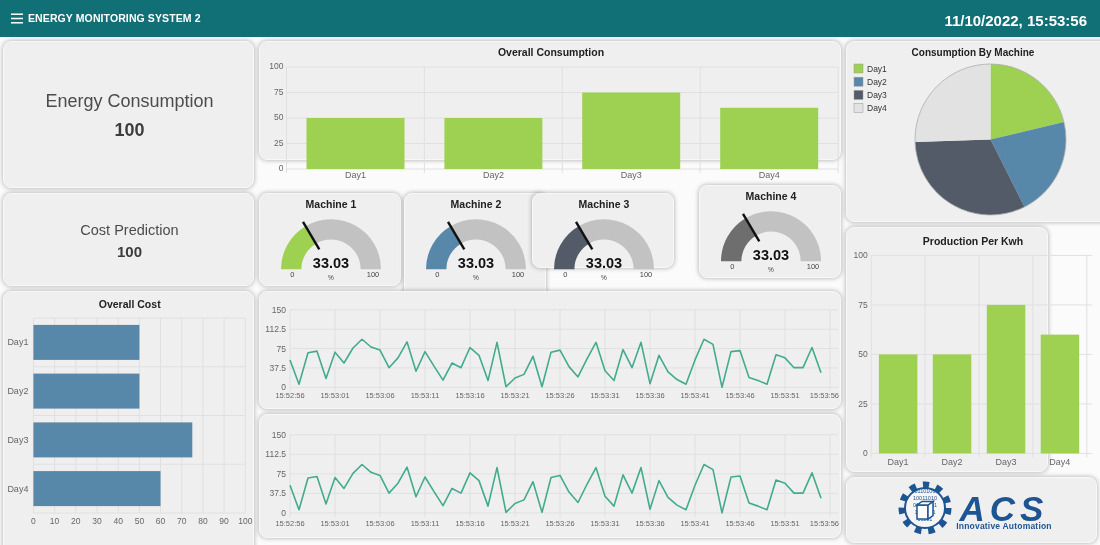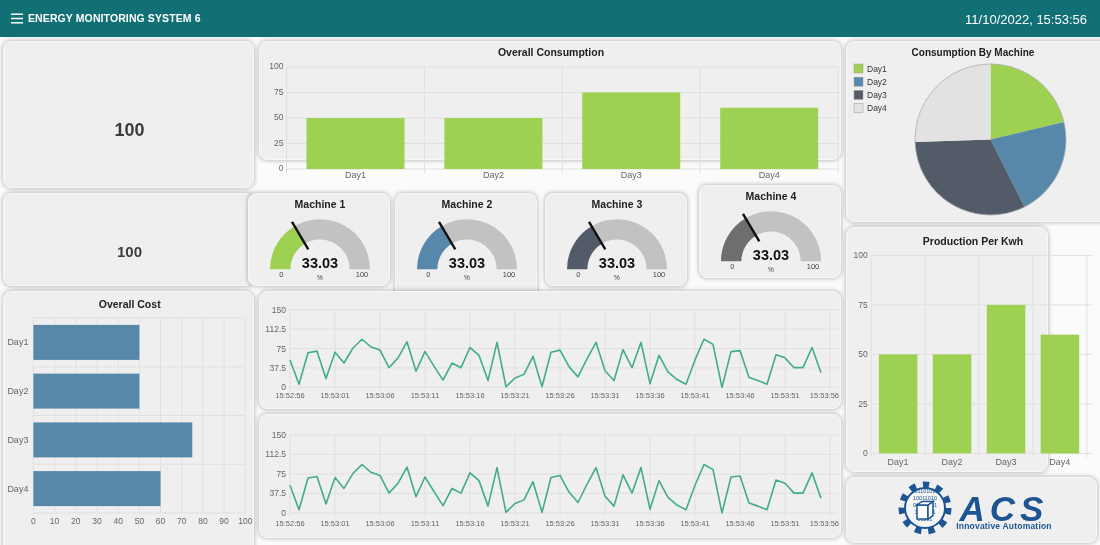--- a/index.html
+++ b/index.html
@@ -1,27 +1,29 @@
 <!DOCTYPE html>
 <html><head><meta charset="utf-8"><style>*{margin:0;padding:0;box-sizing:border-box}body{width:1100px;height:545px;background:#fbfbfb;font-family:"Liberation Sans",sans-serif;position:relative;overflow:hidden}.hdr{position:absolute;left:0;top:0;width:1100px;height:37px;background:#117076;color:#fff}.card{position:absolute;background:#efefef;border-radius:8px;border:1px solid #f8f8f8;box-shadow:0 0 5px rgba(0,0,0,0.33)}svg{overflow:hidden}svg text{font-family:"Liberation Sans",sans-serif}</style></head><body>
 <div class="hdr">
     <svg width="12" height="11" viewBox="0 0 12 11" style="position:absolute;left:11px;top:13px">
       <g stroke="#fff" stroke-width="1.5">
         <line x1="0" y1="1.2" x2="12" y2="1.2"></line>
         <line x1="0" y1="5.5" x2="12" y2="5.5"></line>
         <line x1="0" y1="9.8" x2="12" y2="9.8"></line>
       </g>
     </svg>
-    <div style="position:absolute;left:28px;top:12px;font-size:10.5px;font-weight:bold;letter-spacing:0.1px">ENERGY MONITORING SYSTEM 6</div>
-    <div style="position:absolute;right:13px;top:11.5px;font-size:13px;font-weight:normal">11/10/2022, 15:53:56</div>
+    <div style="position:absolute;left:28px;top:12px;font-size:10.5px;font-weight:bold;letter-spacing:0.1px">ENERGY MONITORING SYSTEM 2</div>
+    <div style="position:absolute;right:13px;top:11.5px;font-size:15px;font-weight:bold">11/10/2022, 15:53:56</div>
   </div>
 <div class="card" style="left:3px;top:41px;width:251px;height:147px">
+    <div style="position:absolute;left:0;top:49px;width:251px;text-align:center;font-size:18px;color:#4c4c4c">Energy Consumption</div>
     <div style="position:absolute;left:0;top:78px;width:251px;text-align:center;font-size:18px;font-weight:bold;color:#3c3c3c">100</div>
   </div>
 <div class="card" style="left:3px;top:193px;width:251px;height:93px">
+    <div style="position:absolute;left:0;top:28px;width:251px;text-align:center;font-size:14.5px;color:#4c4c4c">Cost Prediction</div>
     <div style="position:absolute;left:0;top:49px;width:251px;text-align:center;font-size:15px;font-weight:bold;color:#3c3c3c">100</div>
   </div>
 <div class="card" style="left:3px;top:291px;width:251px;height:267px">
     <svg width="251" height="247" viewBox="0 0 251 247" style="position:absolute;left:0;top:0">
       <text x="125.7" y="15.5" text-anchor="middle" font-size="10.5" font-weight="bold" fill="#212121">Overall Cost</text>
       <line x1="29.4" y1="26.0" x2="29.4" y2="221.0" stroke="#e0e0e0" stroke-width="1"></line>
       <text x="29.4" y="231.5" text-anchor="middle" font-size="8.5" fill="#666">0</text>
       <line x1="50.6" y1="26.0" x2="50.6" y2="221.0" stroke="#e0e0e0" stroke-width="1"></line>
       <text x="50.6" y="231.5" text-anchor="middle" font-size="8.5" fill="#666">10</text>
       <line x1="71.8" y1="26.0" x2="71.8" y2="221.0" stroke="#e0e0e0" stroke-width="1"></line>
@@ -78,45 +80,45 @@
       <rect x="46.5" y="76.0" width="98" height="51.0" fill="#9ed152"></rect>
       <text x="95.5" y="136.0" text-anchor="middle" font-size="9" fill="#666">Day1</text>
       <rect x="184.4" y="76.0" width="98" height="51.0" fill="#9ed152"></rect>
       <text x="233.4" y="136.0" text-anchor="middle" font-size="9" fill="#666">Day2</text>
       <rect x="322.2" y="50.5" width="98" height="76.5" fill="#9ed152"></rect>
       <text x="371.2" y="136.0" text-anchor="middle" font-size="9" fill="#666">Day3</text>
       <rect x="460.2" y="65.8" width="98" height="61.2" fill="#9ed152"></rect>
       <text x="509.2" y="136.0" text-anchor="middle" font-size="9" fill="#666">Day4</text>
     </svg>
   </div>
-<div class="card" style="left:248px;top:193px;width:142px;height:93px">
+<div class="card" style="left:259px;top:193px;width:142px;height:93px">
     <svg width="142" height="93" viewBox="0 0 142 93" style="position:absolute;left:0;top:0">
       <text x="71" y="14.3" text-anchor="middle" font-size="10.5" font-weight="bold" fill="#212121">Machine 1</text>
       <path d="M21.00,75.20 A50,50 0 0 1 45.59,32.14 L55.96,49.71 A29.6,29.6 0 0 0 41.40,75.20 Z" fill="#9ed152"></path>
       <path d="M45.59,32.14 A50,50 0 0 1 121.00,75.20 L100.60,75.20 A29.6,29.6 0 0 0 55.96,49.71 Z" fill="#c2c2c2"></path>
       <line x1="59.3" y1="55.4" x2="43.0" y2="27.8" stroke="#111" stroke-width="2.4"></line>
       <text x="71" y="73.5" text-anchor="middle" font-size="14.5" font-weight="bold" fill="#111">33.03</text>
       <text x="32.3" y="82.5" text-anchor="middle" font-size="7.5" fill="#444">0</text>
       <text x="113" y="82.5" text-anchor="middle" font-size="7.5" fill="#444">100</text>
       <text x="71" y="86" text-anchor="middle" font-size="6.5" fill="#444">%</text>
     </svg>
   </div>
-<div class="card" style="left:395px;top:193px;width:142px;height:109px">
+<div class="card" style="left:404px;top:193px;width:142px;height:109px">
     <svg width="142" height="93" viewBox="0 0 142 93" style="position:absolute;left:0;top:0">
       <text x="71" y="14.3" text-anchor="middle" font-size="10.5" font-weight="bold" fill="#212121">Machine 2</text>
       <path d="M21.00,75.20 A50,50 0 0 1 45.59,32.14 L55.96,49.71 A29.6,29.6 0 0 0 41.40,75.20 Z" fill="#5787a9"></path>
       <path d="M45.59,32.14 A50,50 0 0 1 121.00,75.20 L100.60,75.20 A29.6,29.6 0 0 0 55.96,49.71 Z" fill="#c2c2c2"></path>
       <line x1="59.3" y1="55.4" x2="43.0" y2="27.8" stroke="#111" stroke-width="2.4"></line>
       <text x="71" y="73.5" text-anchor="middle" font-size="14.5" font-weight="bold" fill="#111">33.03</text>
       <text x="32.3" y="82.5" text-anchor="middle" font-size="7.5" fill="#444">0</text>
       <text x="113" y="82.5" text-anchor="middle" font-size="7.5" fill="#444">100</text>
       <text x="71" y="86" text-anchor="middle" font-size="6.5" fill="#444">%</text>
     </svg>
   </div>
-<div class="card" style="left:545px;top:193px;width:142px;height:93px">
+<div class="card" style="left:532px;top:193px;width:142px;height:75px">
     <svg width="142" height="93" viewBox="0 0 142 93" style="position:absolute;left:0;top:0">
       <text x="71" y="14.3" text-anchor="middle" font-size="10.5" font-weight="bold" fill="#212121">Machine 3</text>
       <path d="M21.00,75.20 A50,50 0 0 1 45.59,32.14 L55.96,49.71 A29.6,29.6 0 0 0 41.40,75.20 Z" fill="#525b67"></path>
       <path d="M45.59,32.14 A50,50 0 0 1 121.00,75.20 L100.60,75.20 A29.6,29.6 0 0 0 55.96,49.71 Z" fill="#c2c2c2"></path>
       <line x1="59.3" y1="55.4" x2="43.0" y2="27.8" stroke="#111" stroke-width="2.4"></line>
       <text x="71" y="73.5" text-anchor="middle" font-size="14.5" font-weight="bold" fill="#111">33.03</text>
       <text x="32.3" y="82.5" text-anchor="middle" font-size="7.5" fill="#444">0</text>
       <text x="113" y="82.5" text-anchor="middle" font-size="7.5" fill="#444">100</text>
       <text x="71" y="86" text-anchor="middle" font-size="6.5" fill="#444">%</text>
     </svg>

